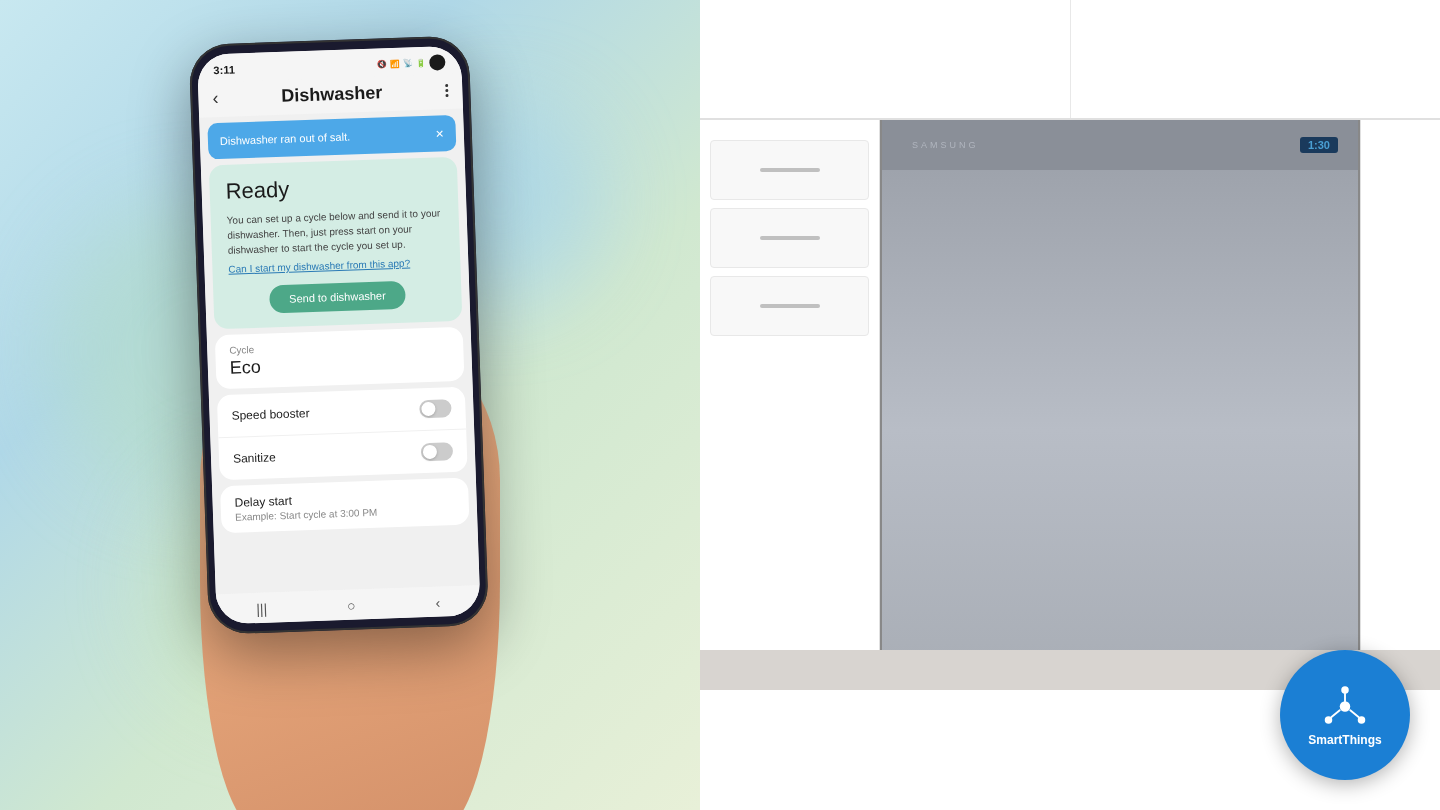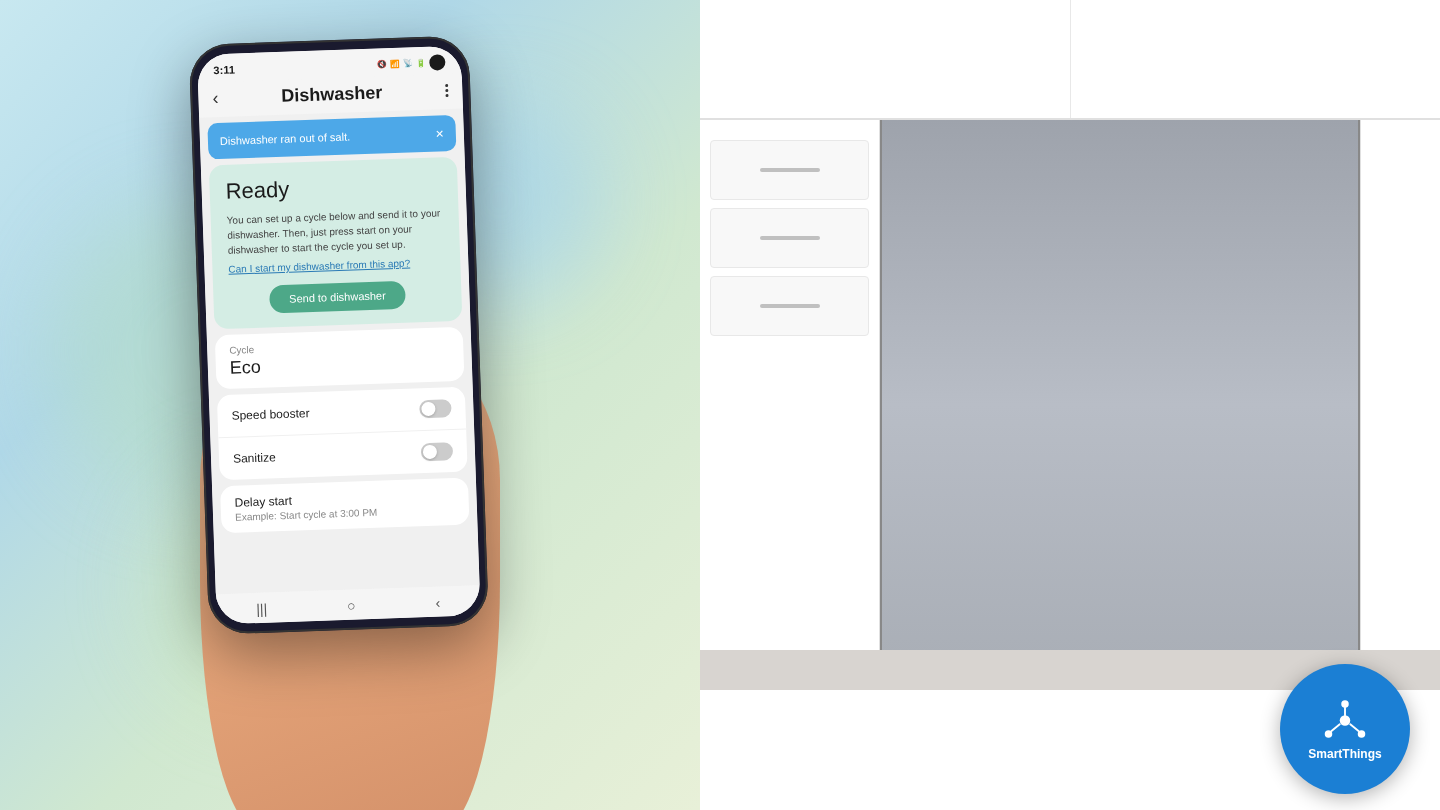--- a/index.html
+++ b/index.html
@@ -529,21 +529,21 @@
       width: 30px;
       height: 80px;
       background: #e8e8e8;
       border-radius: 4px 4px 2px 2px;
       border: 1px solid #d0d0d0;
     }
 
     
     .smartthings-badge {
       position: absolute;
-      bottom: 16px;
+      bottom: 30px;
       right: 30px;
       width: 130px;
       height: 130px;
       background: #1b7fd4;
       border-radius: 50%;
       display: flex;
       flex-direction: column;
       align-items: center;
       justify-content: center;
       z-index: 20;
@@ -691,20 +691,24 @@
         <div class="drawer-handle"></div>
       </div>
       <div class="cabinet-drawer">
         <div class="drawer-handle"></div>
       </div>
     </div>
 
     <div class="cabinet-right"></div>
 
     <div class="dishwasher">
+      <div class="dishwasher-top-strip">
+        <span class="dw-brand">SAMSUNG</span>
+        <div class="dw-display">1:30</div>
+      </div>
       <div class="dishwasher-body"></div>
     </div>
 
     <div class="counter-top"></div>
     <div class="counter-front"></div>
 
     <div class="smartthings-badge">
       <svg class="st-logo-svg" viewBox="0 0 80 60" fill="none">
 
         <circle cx="40" cy="30" r="7" fill="white"></circle>

